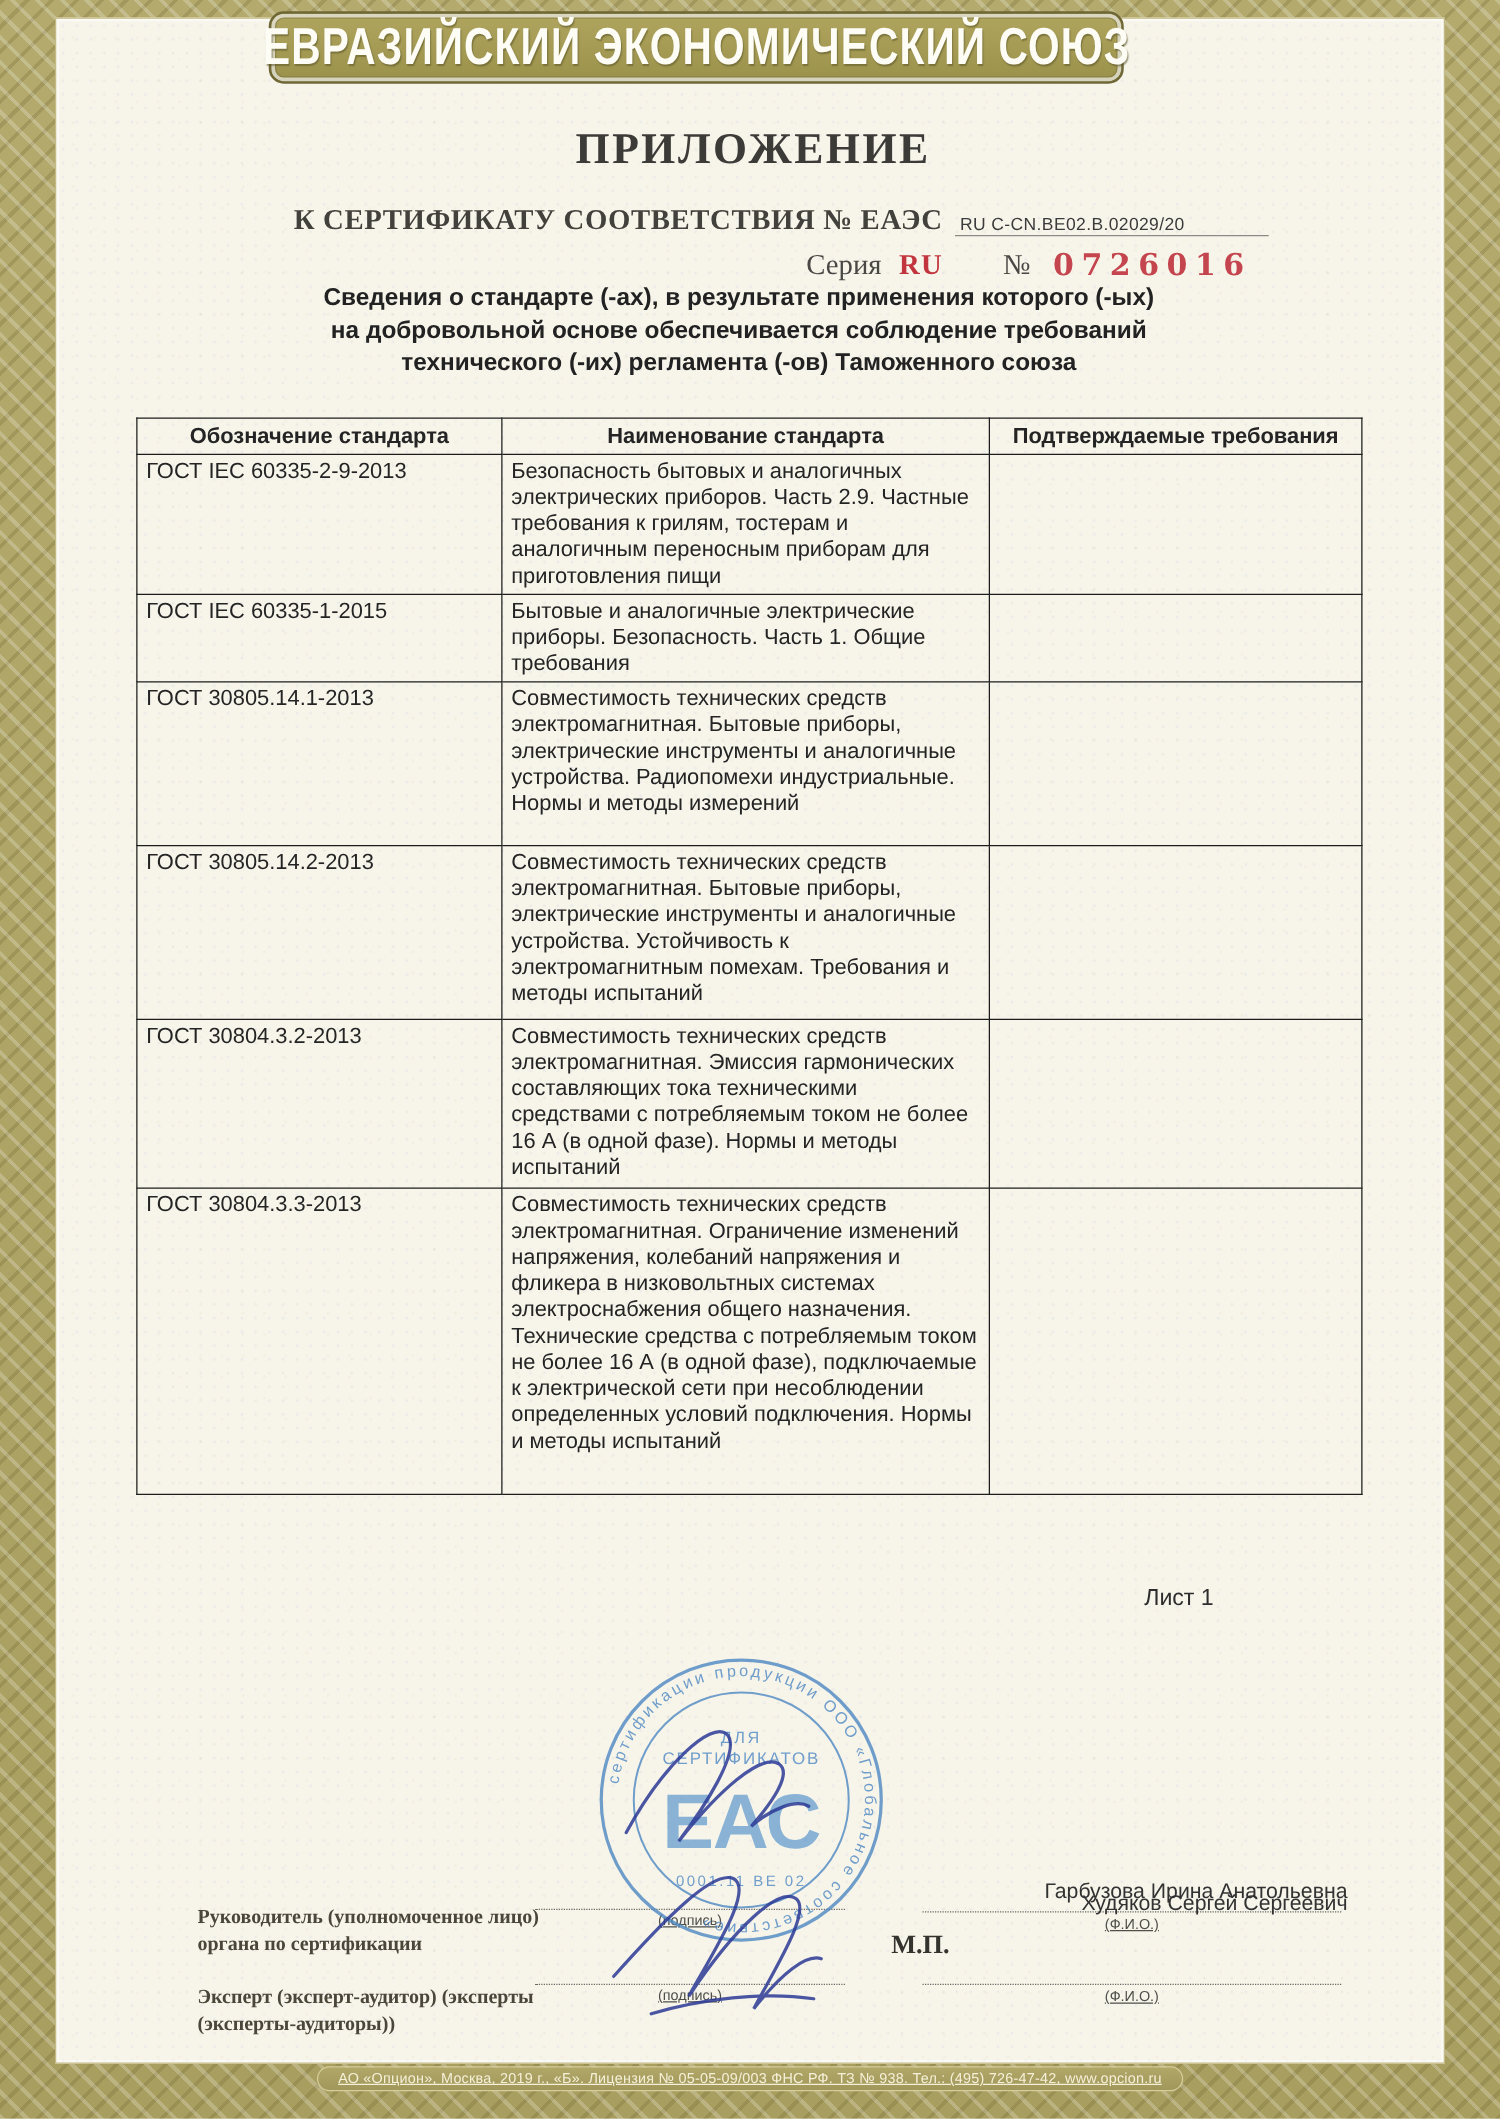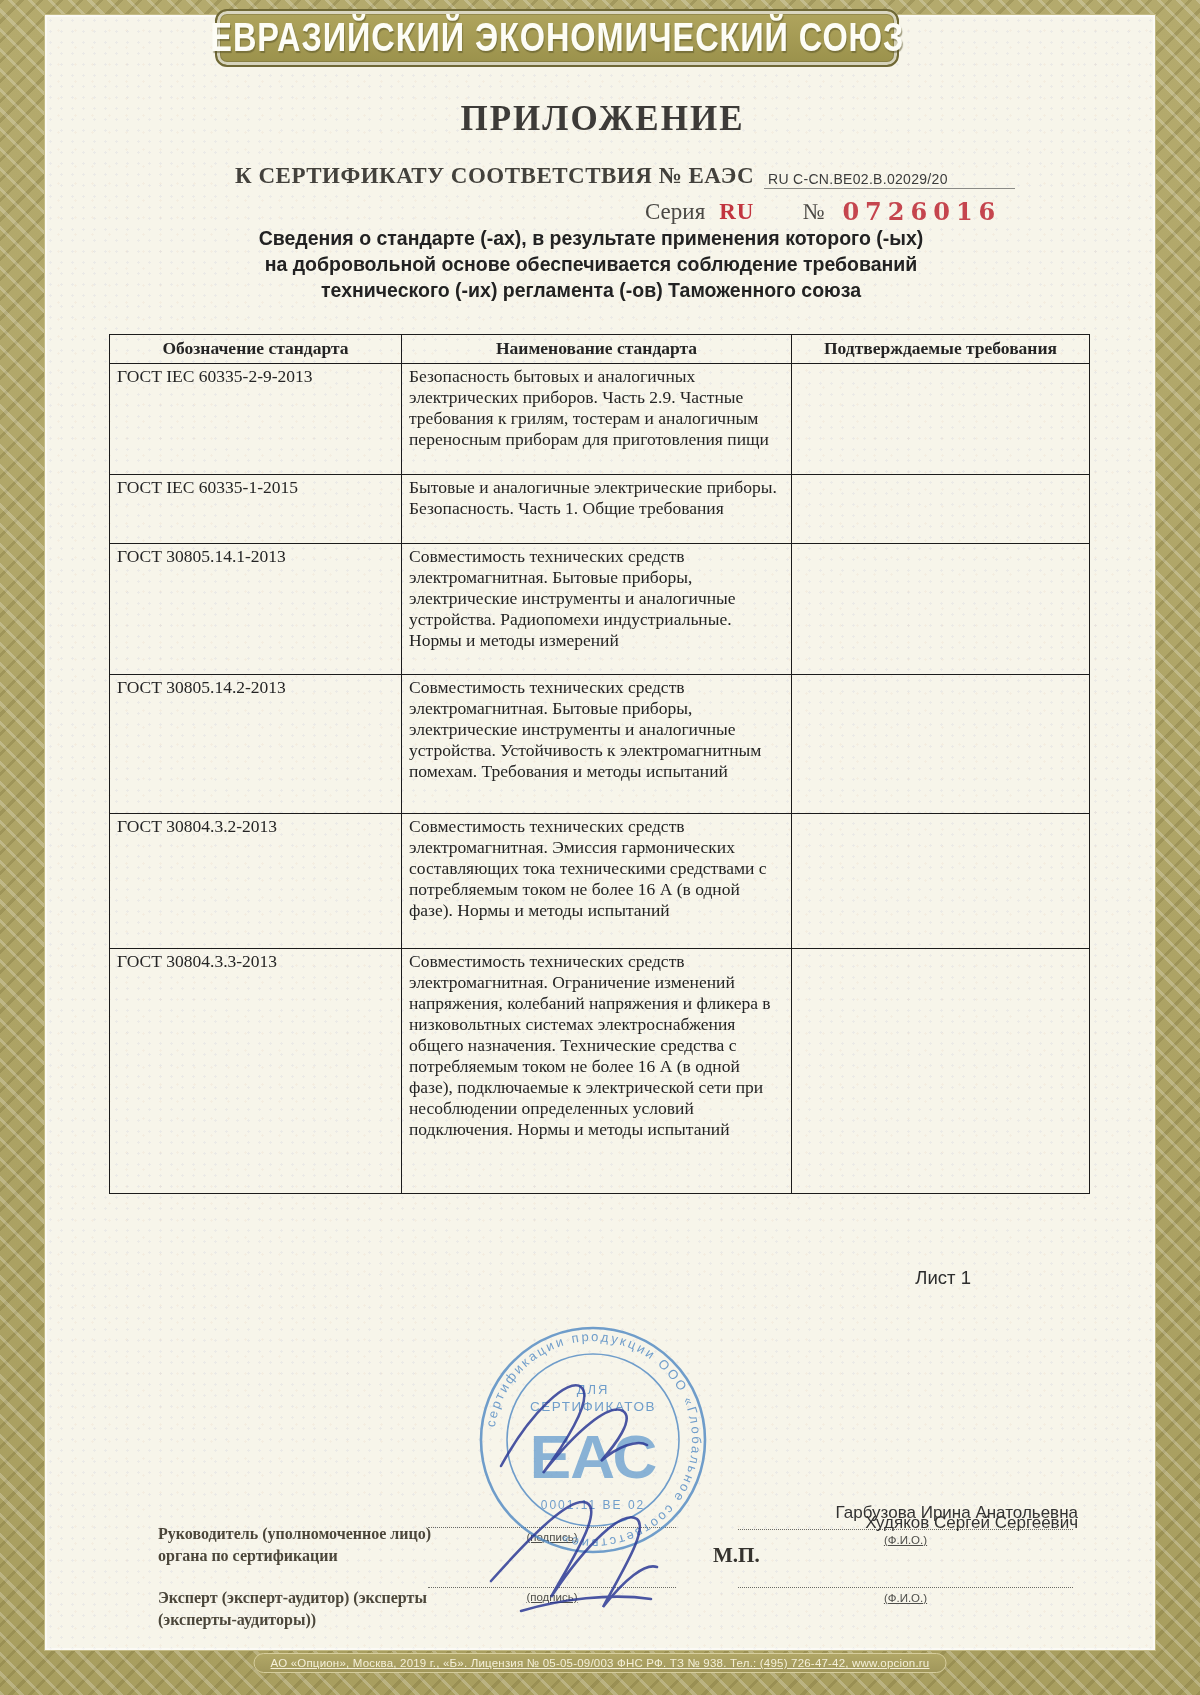--- a/index.html
+++ b/index.html
@@ -63,21 +63,20 @@
   }
   
   table.standards{
     position:absolute;left:64px;top:319px;width:953px;
     border-collapse:collapse;table-layout:fixed;
     font-size:17.5px;line-height:1.2;color:#242424;
   }
   table.standards th,table.standards td{
     border:1.6px solid #1c1c1c;vertical-align:top;padding:2px 7px 4px 7px;
     overflow:hidden;
-    font-family:Liberation Serif, serif;
   }
   table.standards th{font-size:17.5px;font-weight:bold;text-align:center;padding:3px 4px;height:22px;}
   .col-standard{width:283px;}
   .col-name{width:381px;}
   .col-req{width:289px;}
   tr.r1 td{height:104px;} tr.r2 td{height:62px;} tr.r3 td{height:124px;}
   tr.r4 td{height:132px;} tr.r5 td{height:128px;} tr.r6 td{height:238px;}
   .sheet-label{position:absolute;right:184px;top:1252px;font-size:18.5px;color:#2d2d2d;}
   
   .sig-label{position:absolute;font-size:16px;font-weight:bold;color:#4b463a;line-height:1.35;}

